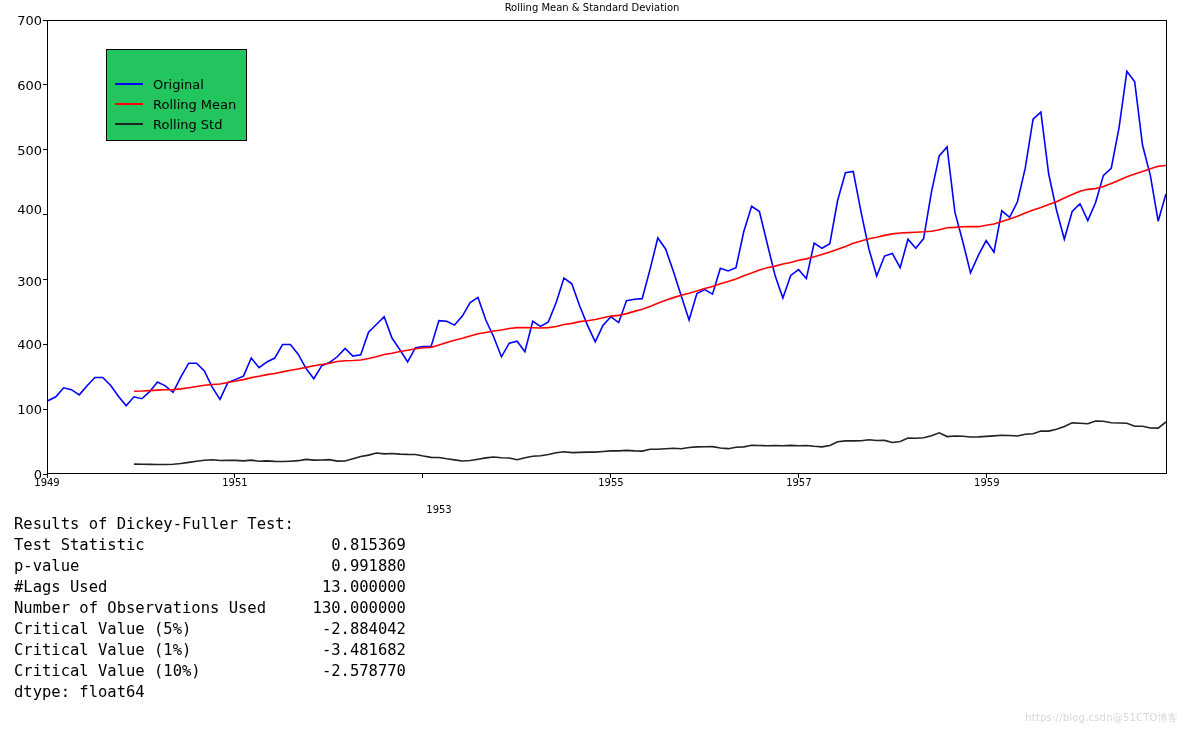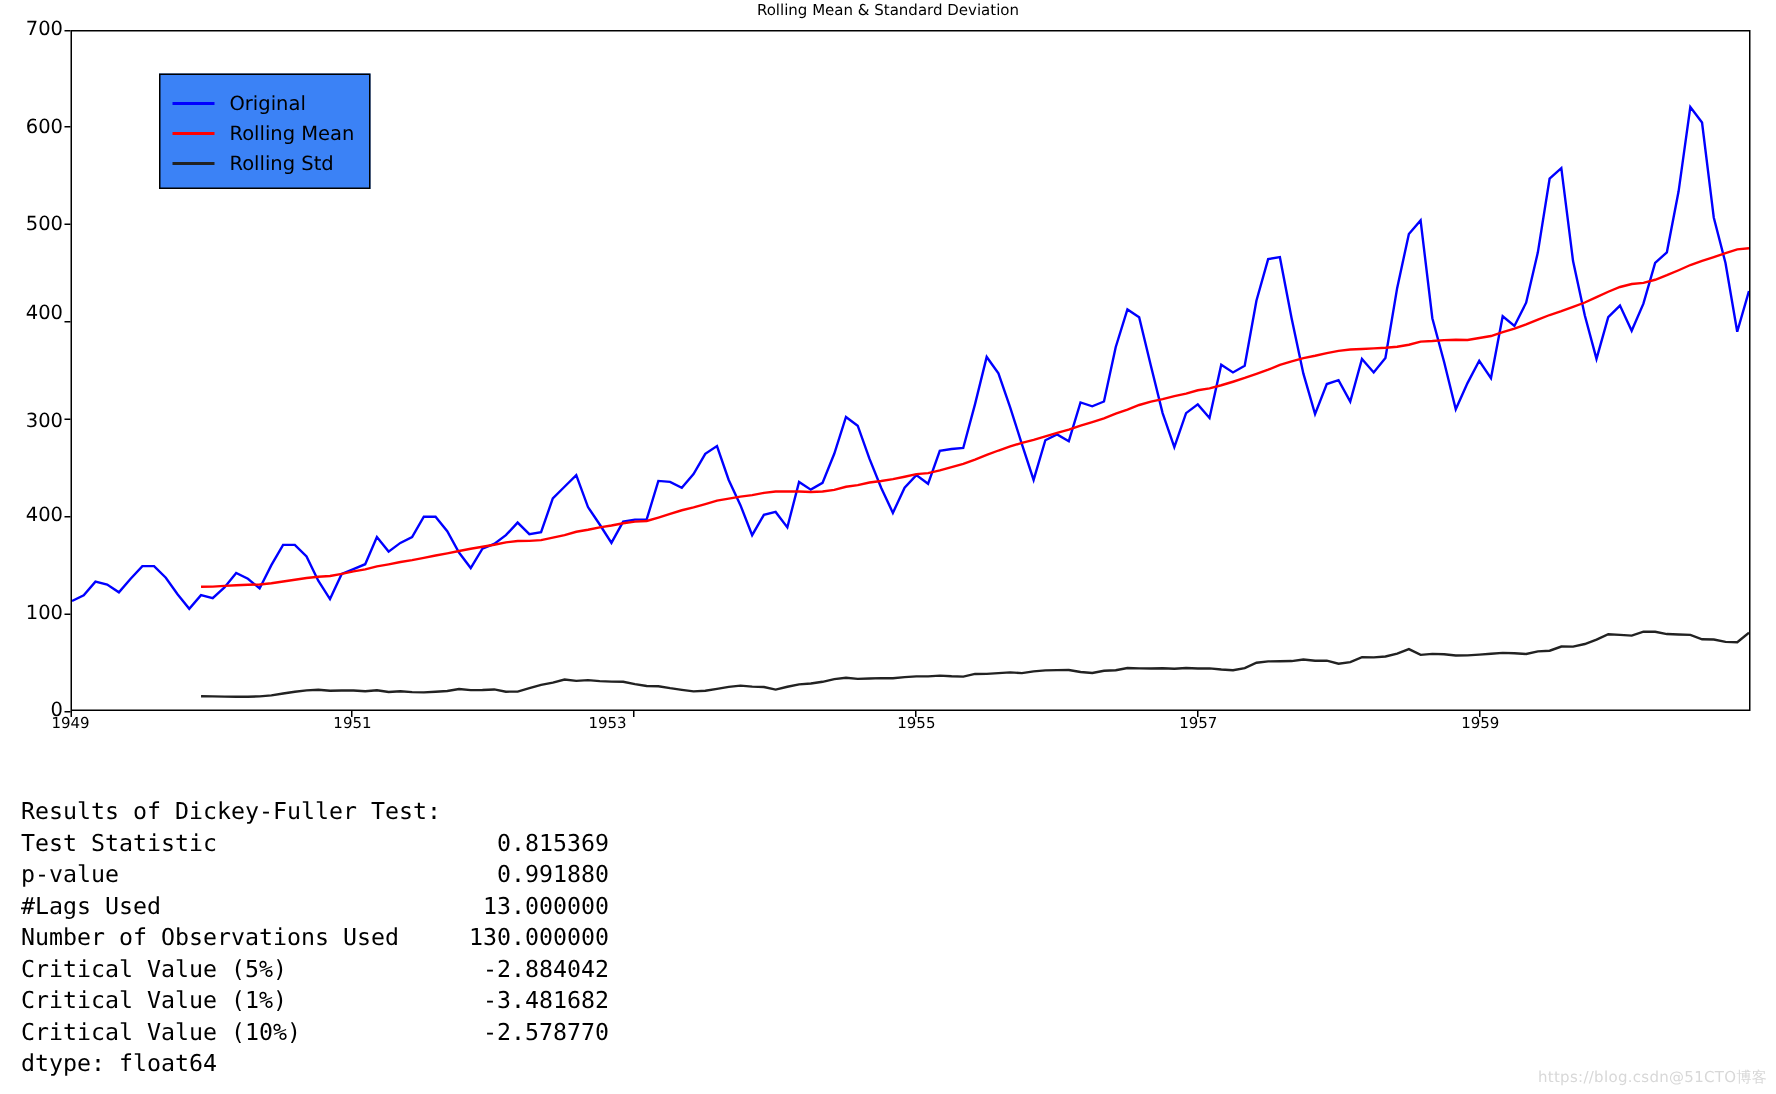--- a/index.html
+++ b/index.html
@@ -46,22 +46,22 @@
     position: absolute;
     top: 477px;
     font-size: 10px;
     transform: translateX(-50%);
   }
   .legend {
     position: absolute;
     left: 58px;
     top: 28px;
     border: 1px solid #000;
-    background: #3b82f6;
-    padding: 9px 10px 6px 8px;
+    background: #22c55e;
+    padding: 24px 10px 6px 8px;
     font-size: 13px;
   }
   .legend-row {
     display: flex;
     align-items: center;
     height: 20px;
   }
   .legend-swatch {
     width: 28px;
     height: 2px;
@@ -73,21 +73,20 @@
     width: 100%; height: 100%;
   }
   .results {
     position: absolute;
     left: 14px;
     top: 514px;
     font-family: "DejaVu Sans Mono", "Courier New", monospace;
     font-size: 15.5px;
     line-height: 21px;
     white-space: pre;
-    margin-top: 17px;
   }
   .watermark {
     position: absolute;
     right: 6px;
     bottom: 4px;
     font-size: 10px;
     color: #d8d8d8;
     letter-spacing: 0.2px;
   }
   .tick-mark {
@@ -141,21 +140,21 @@
       <div class="ytick" style="top: 84.8571px;">600</div>
       <div class="tick-mark" style="left: 43px; top: 84.3571px; width: 4px; height: 1px;"></div>
       <div class="ytick" style="top: 20px;">700</div>
       <div class="tick-mark" style="left: 43px; top: 19.5px; width: 4px; height: 1px;"></div>
     </div>
   <div id="xticks">
       <div class="xtick" style="left: 47px;">1949</div>
       <div class="tick-mark" style="left: 46.5px; top: 474px; width: 1px; height: 4px;"></div>
       <div class="xtick" style="left: 234.967px; text-align: right;">1951</div>
       <div class="tick-mark" style="left: 234.467px; top: 474px; width: 1px; height: 4px;"></div>
-      <div class="xtick" style="left: 405px;">1953</div>
+      <div class="xtick" style="left: 439px; margin-top: 27px;">1953</div>
       <div class="tick-mark" style="left: 422.434px; top: 474px; width: 1px; height: 4px;"></div>
       <div class="xtick" style="left: 610.9px;">1955</div>
       <div class="tick-mark" style="left: 610.4px; top: 474px; width: 1px; height: 4px;"></div>
       <div class="xtick" style="left: 798.867px;">1957</div>
       <div class="tick-mark" style="left: 798.367px; top: 474px; width: 1px; height: 4px;"></div>
       <div class="xtick" style="left: 986.834px;">1959</div>
       <div class="tick-mark" style="left: 986.334px; top: 474px; width: 1px; height: 4px;"></div>
     </div>
 </div>
 

